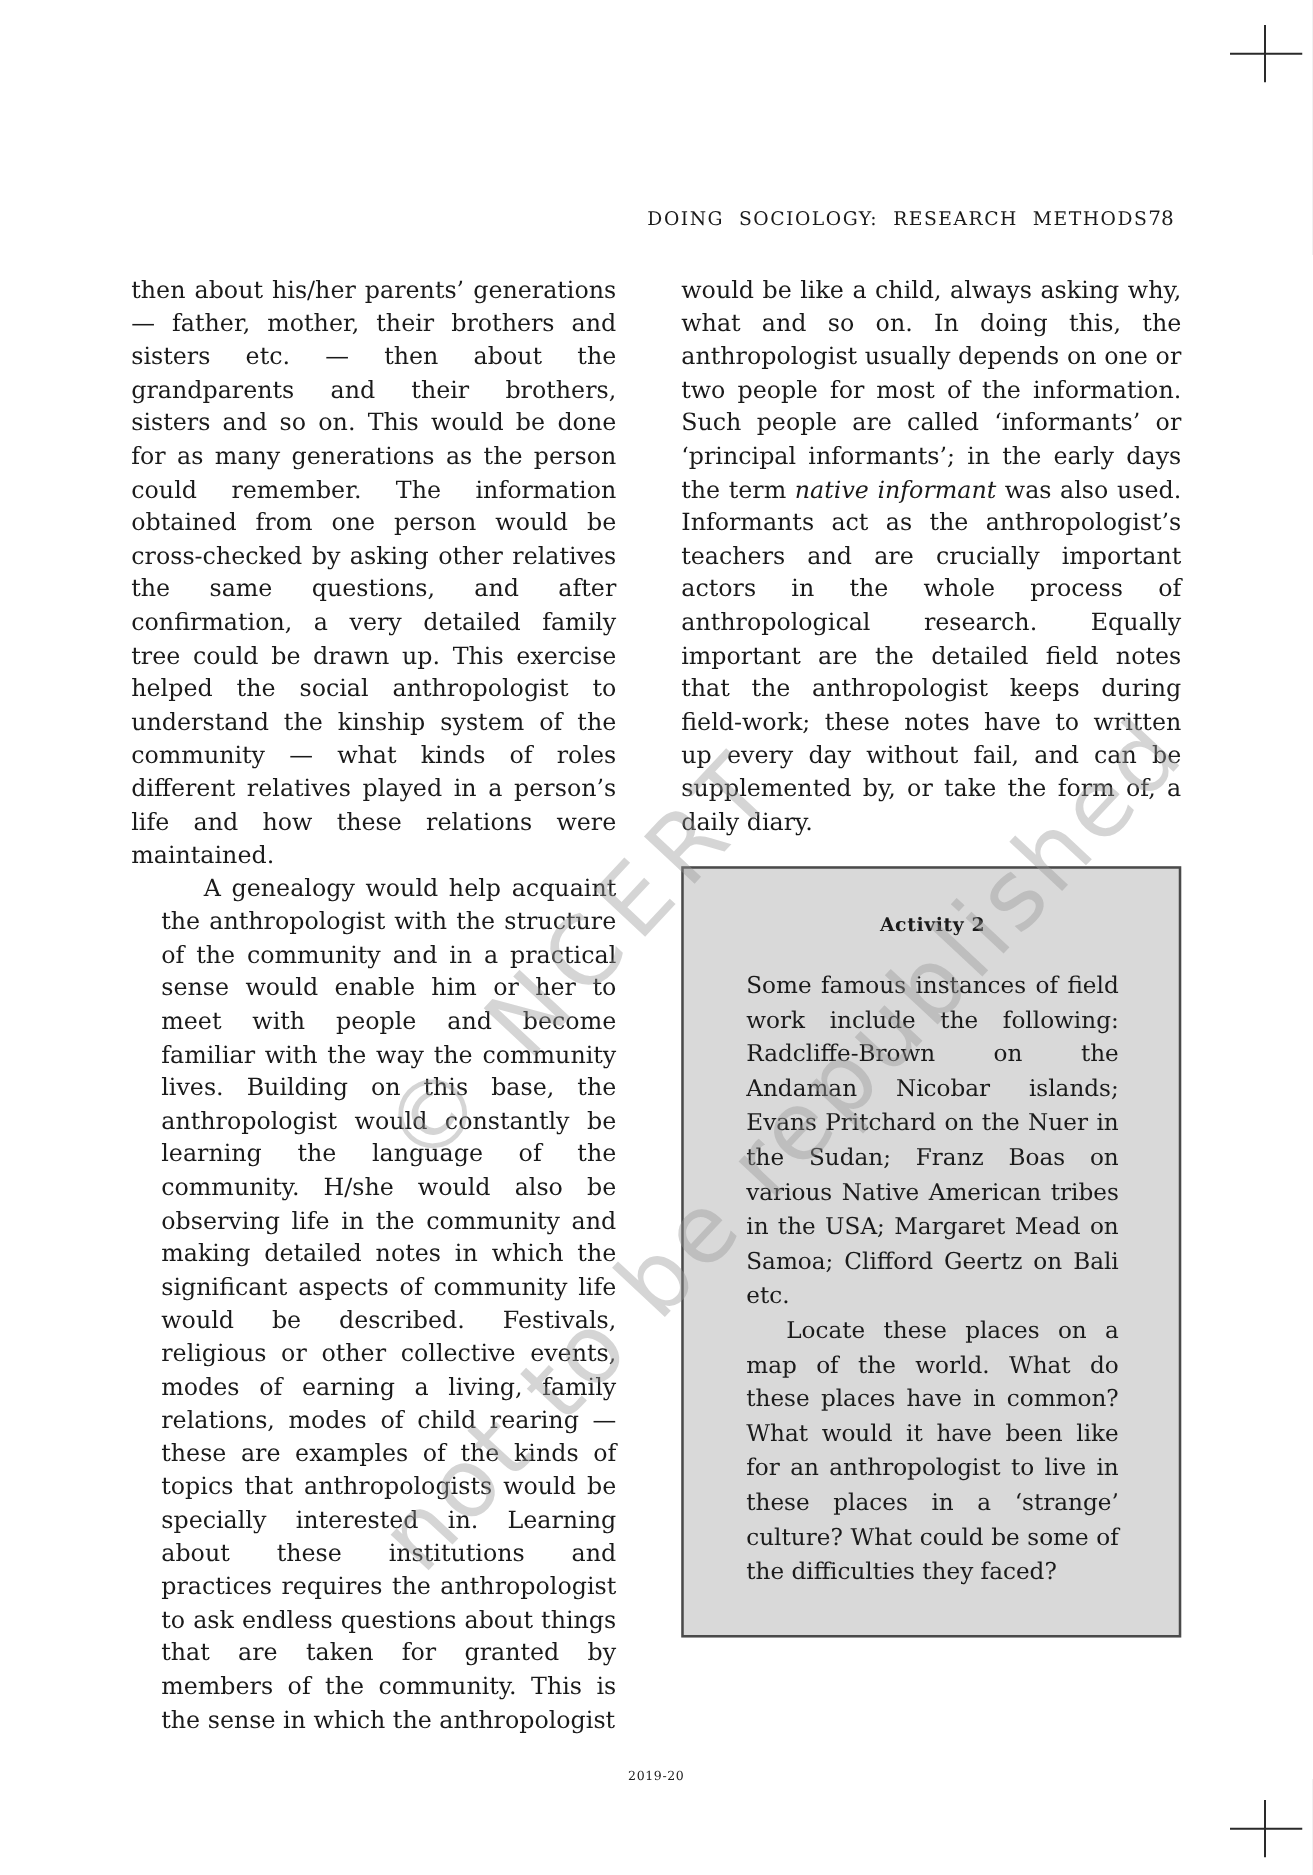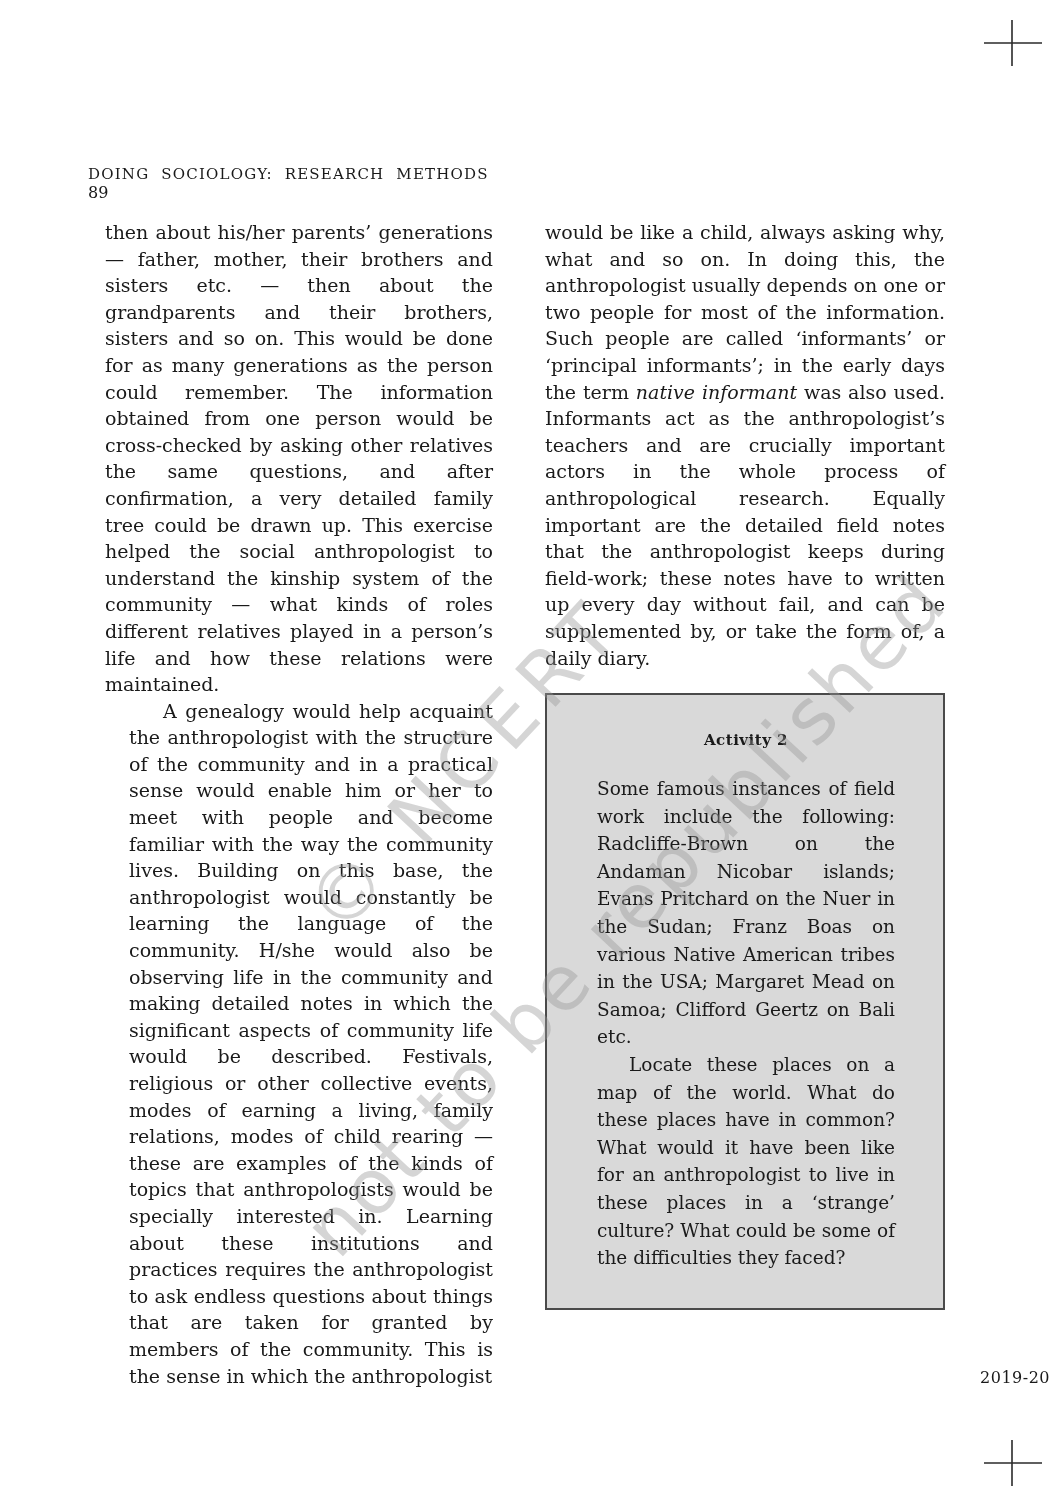--- a/index.html
+++ b/index.html
@@ -15,29 +15,28 @@
     background: #ffffff;
     overflow: hidden;
     font-family: "DejaVu Serif", "Liberation Serif", serif;
     color: #1a1a1a;
   }
 
   
   .page-header {
     position: absolute;
     top: 165px;
-    left: 88px;
+    left: 99px;
     width: 840px;
     display: flex;
     justify-content: flex-end;
     align-items: baseline;
     font-size: 15px;
     letter-spacing: 1.2px;
     word-spacing: 6px;
-    flex-direction: column;
   }
   .page-number {
     letter-spacing: 0;
     word-spacing: 0;
     font-size: 16px;
   }
 
   
   .columns {
     position: absolute;
@@ -78,25 +77,25 @@
     margin: 0;
     font-size: 18.5px;
     line-height: 27.6px;
     text-align: justify;
   }
   .activity-para.indent { text-indent: 32px; }
 
   
   .page-footer {
     position: absolute;
-    top: 1368px;
+    top: 1416px;
     left: 0;
     width: 100%;
-    text-align: right;
-    font-size: 16px;
+    text-align: center;
+    font-size: 10px;
     letter-spacing: 0.5px;
   }
 
   
   .watermark {
     position: absolute;
     top: 840px;
     left: 545px;
     width: 1100px;
     transform: translate(-50%, -50%) rotate(-47deg);
@@ -141,21 +140,21 @@
   </div>
   <div class="crop-mark bottom-right">
     <svg width="60" height="46" viewBox="0 0 60 46">
       <line x1="30" y1="0" x2="30" y2="46" stroke="#2a2a2a" stroke-width="1.6"></line>
       <line x1="2" y1="23" x2="60" y2="23" stroke="#2a2a2a" stroke-width="1.6"></line>
     </svg>
   </div>
 
   <header class="page-header">
     <span class="header-title">DOING SOCIOLOGY: RESEARCH METHODS</span>
-    <span class="page-number">89</span>
+    <span class="page-number">78</span>
   </header>
 
   <main class="columns">
 
     <div class="column">
       <p class="para">then about his/her parents’ generations — father, mother, their brothers and sisters etc. — then about the grandparents and their brothers, sisters and so on. This would be done for as many generations as the person could remember. The information obtained from one person would be cross-checked by asking other relatives the same questions, and after confirmation, a very detailed family tree could be drawn up. This exercise helped the social anthropologist to understand the kinship system of the community — what kinds of roles different relatives played in a person’s life and how these relations were maintained.</p>
       <p class="para indent">A genealogy would help acquaint the anthropologist with the structure of the community and in a practical sense would enable him or her to meet with people and become familiar with the way the community lives. Building on this base, the anthropologist would constantly be learning the language of the community. H/she would also be observing life in the community and making detailed notes in which the significant aspects of community life would be described. Festivals, religious or other collective events, modes of earning a living, family relations, modes of child rearing — these are examples of the kinds of topics that anthropologists would be specially interested in. Learning about these institutions and practices requires the anthropologist to ask endless questions about things that are taken for granted by members of the community. This is the sense in which the anthropologist</p>
     </div>
 
     <div class="column">

